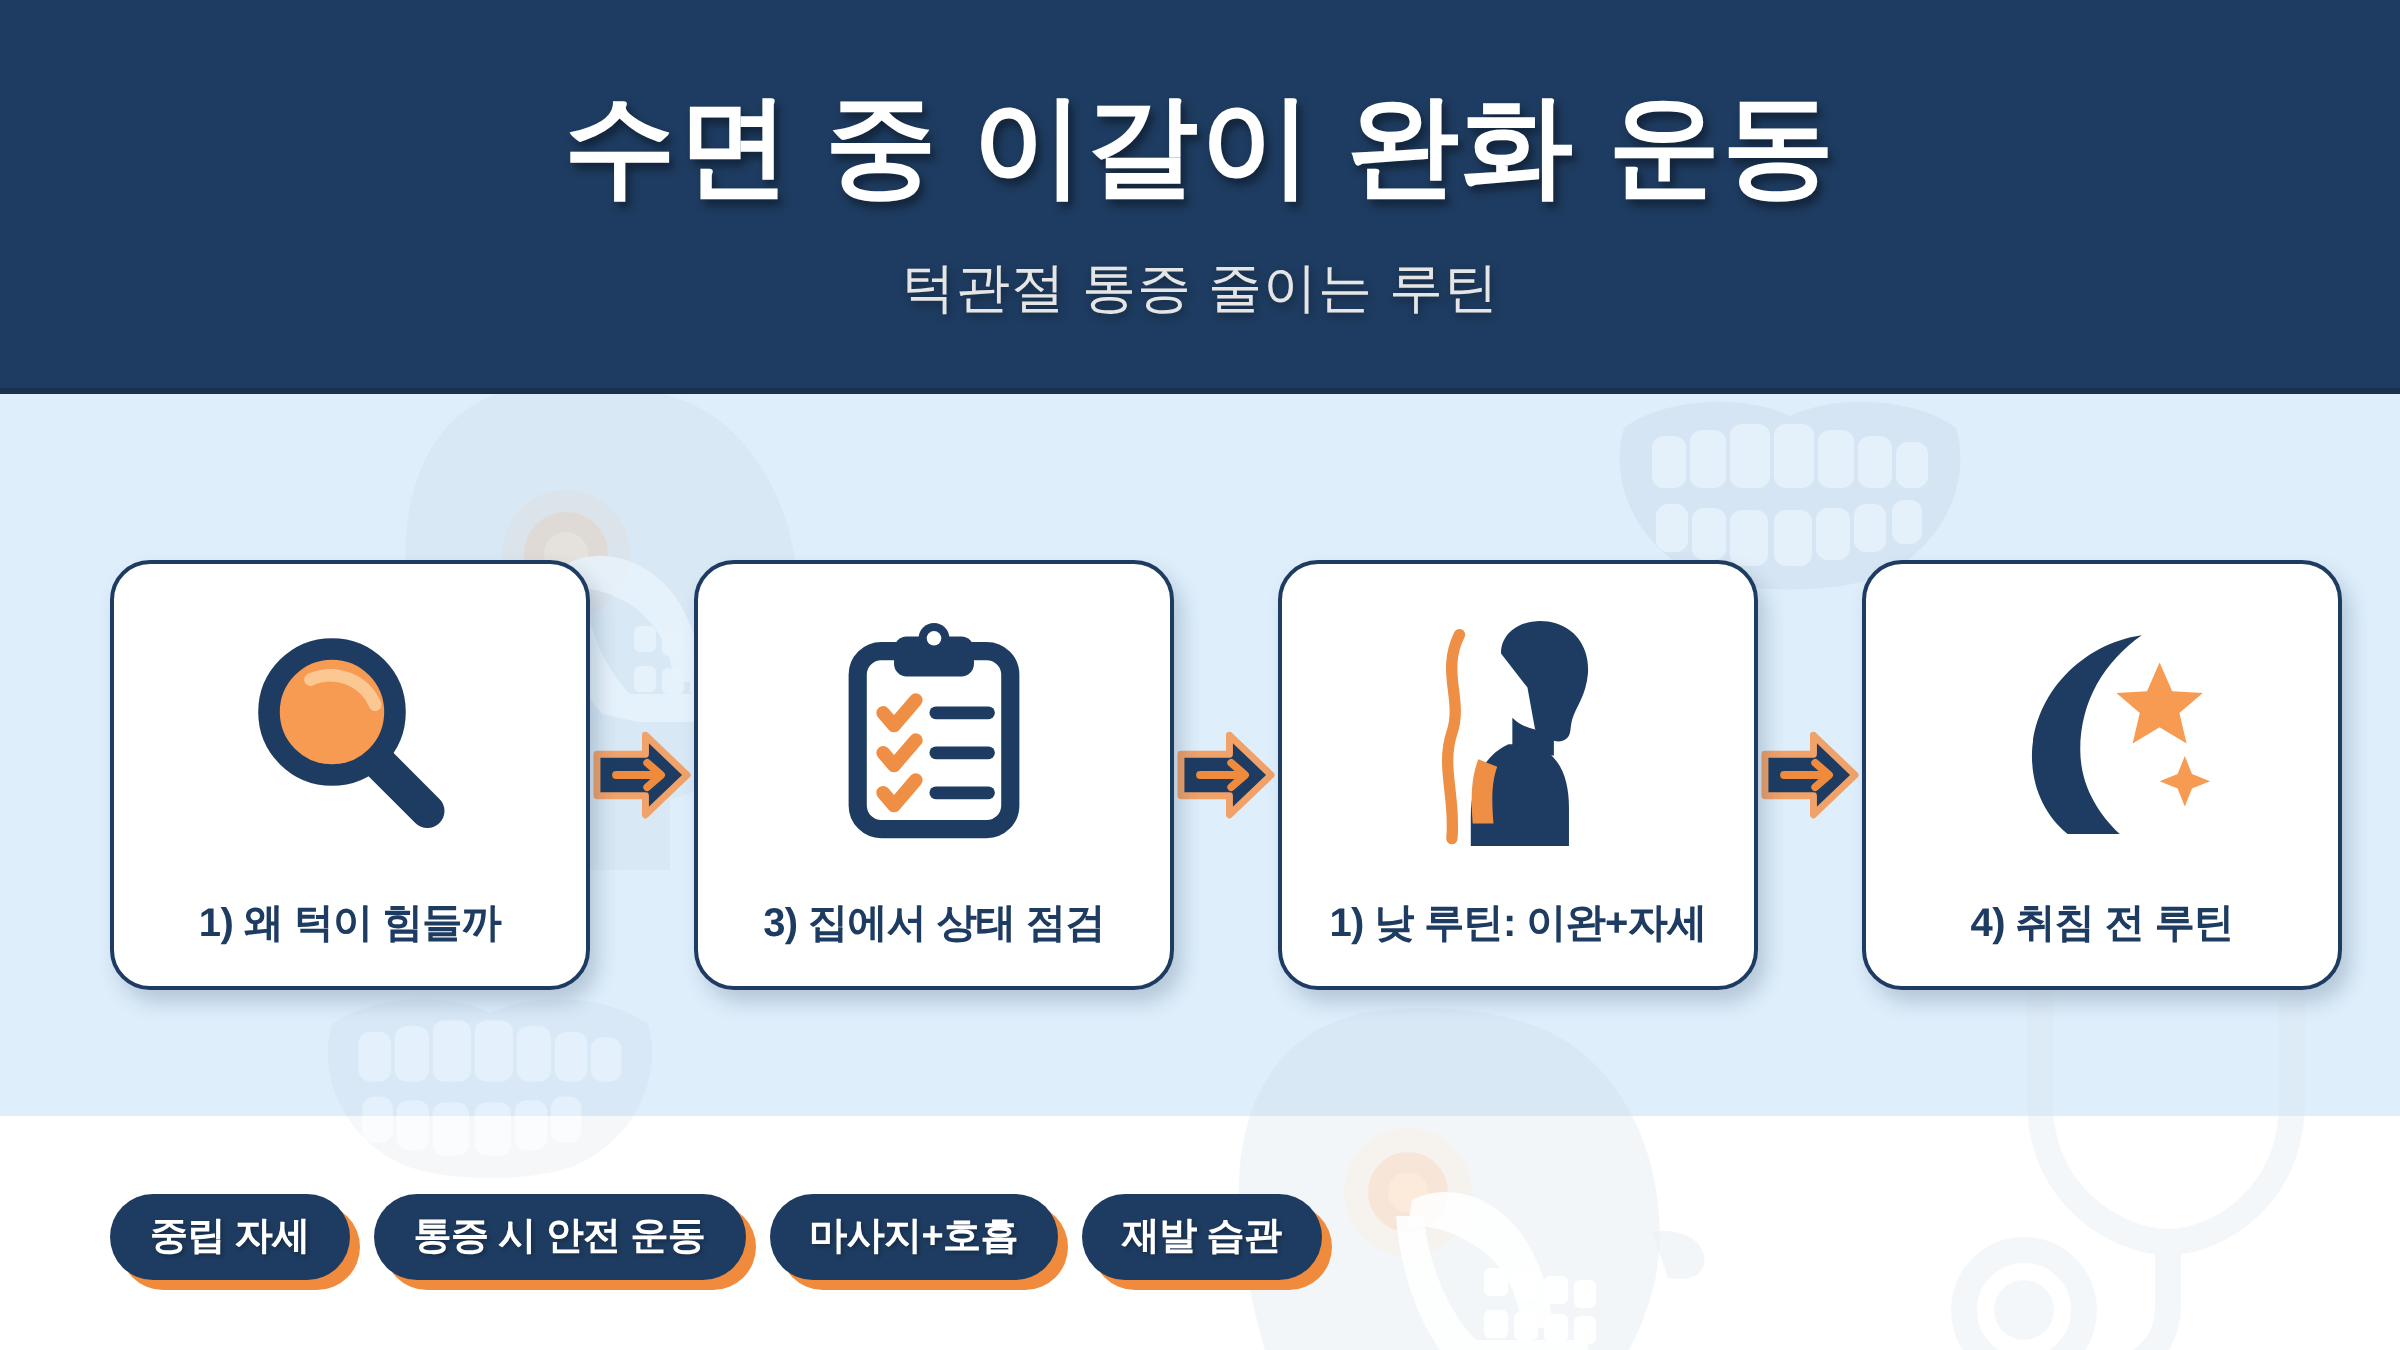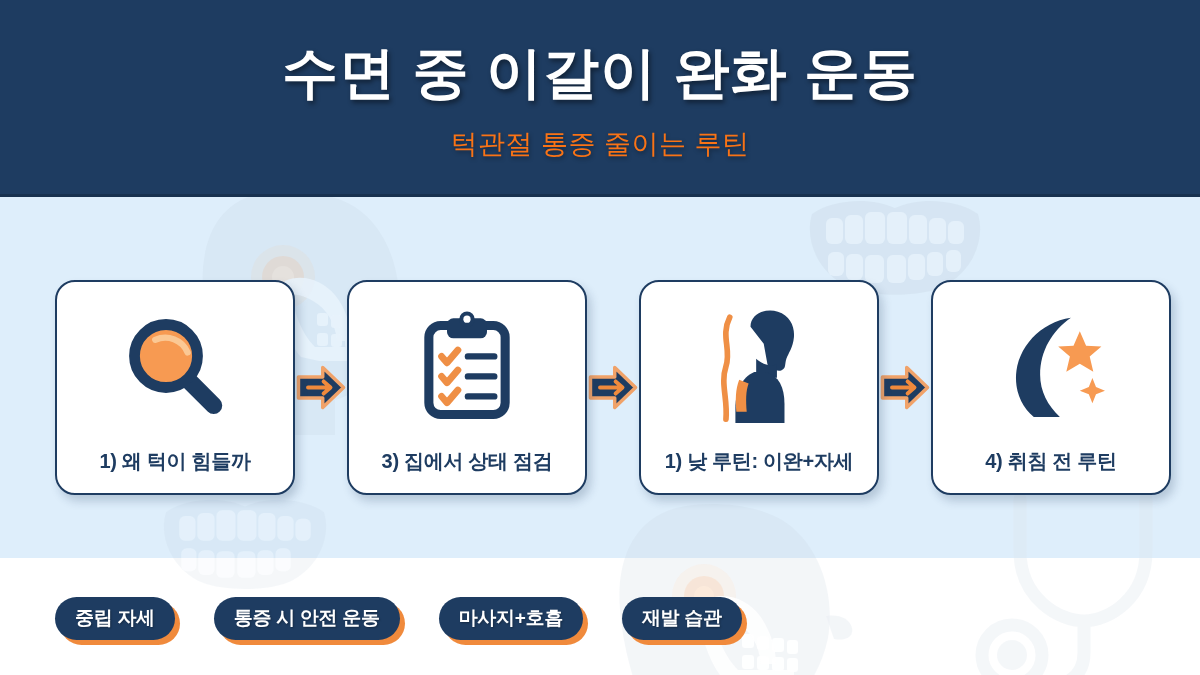--- a/index.html
+++ b/index.html
@@ -48,21 +48,21 @@
     content:""; position:absolute; left:0; bottom:0; width:100%; height:3px;
     background: rgba(0,0,0,.18);
   }
   .title {
     font-size: 56px; font-weight: 700; color: #ffffff;
     letter-spacing: 1px;
     text-shadow: 2px 3px 5px rgba(0,0,0,.45);
     margin-bottom: 14px;
   }
   .subtitle {
-    font-size: 27px; font-weight: 400; color: #f97316;
+    font-size: 27px; font-weight: 400; color: #e5e5e5;
     letter-spacing: .5px;
     text-shadow: 1px 2px 4px rgba(0,0,0,.38);
   }
 
   
   .cards {
     position: absolute; left: 55px; top: 280px;
     width: 1090px; height: 215px;
     display: flex; align-items: center;
   }
@@ -92,21 +92,21 @@
 
   .arrow-wrap {
     flex: 1 1 auto;
     display: flex; align-items: center; justify-content: center;
     height: 215px;
   }
 
   
   .pills {
     position: absolute; left: 55px; top: 597px;
-    display: flex; align-items: center; gap: 39px; justify-content: flex-end;
+    display: flex; align-items: center; gap: 12px; justify-content: flex-end;
   }
   .pill {
     position: relative;
     background: #1e3c61;
     color: #ffffff;
     border-radius: 22px;
     padding: 8px 20px 9px;
     font-size: 19px; font-weight: 700;
     letter-spacing: -.3px;
     white-space: nowrap;

